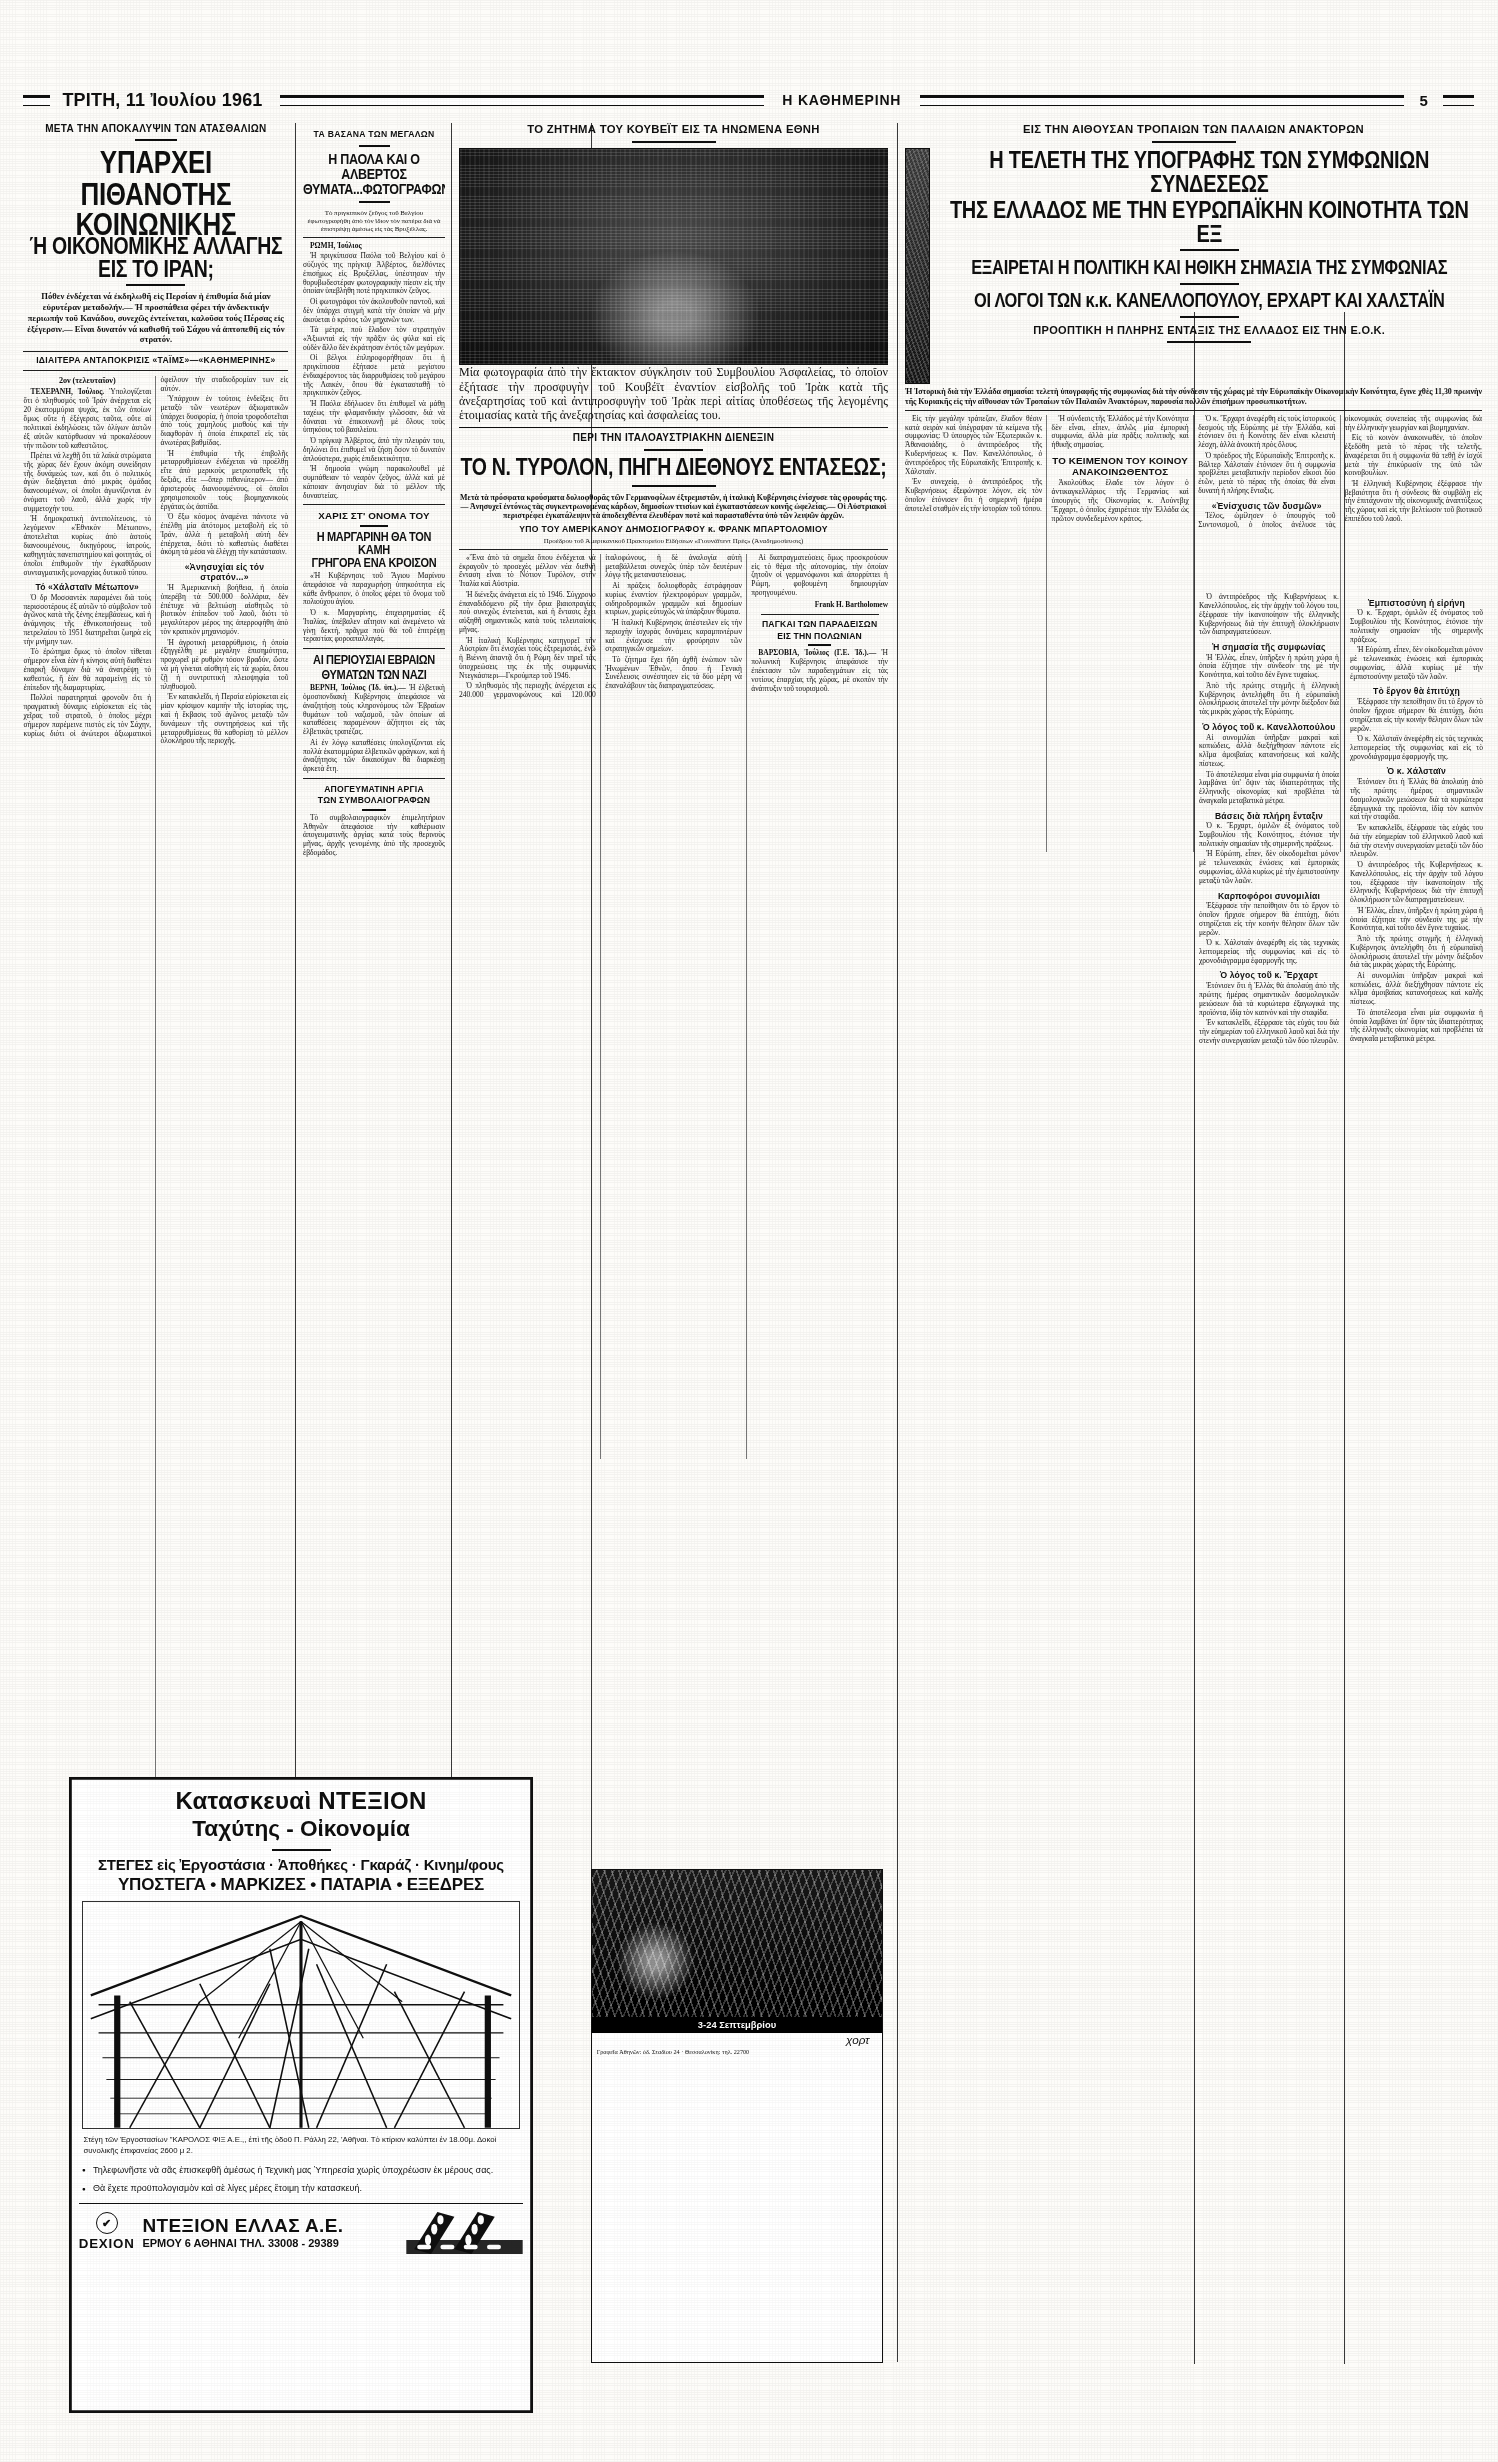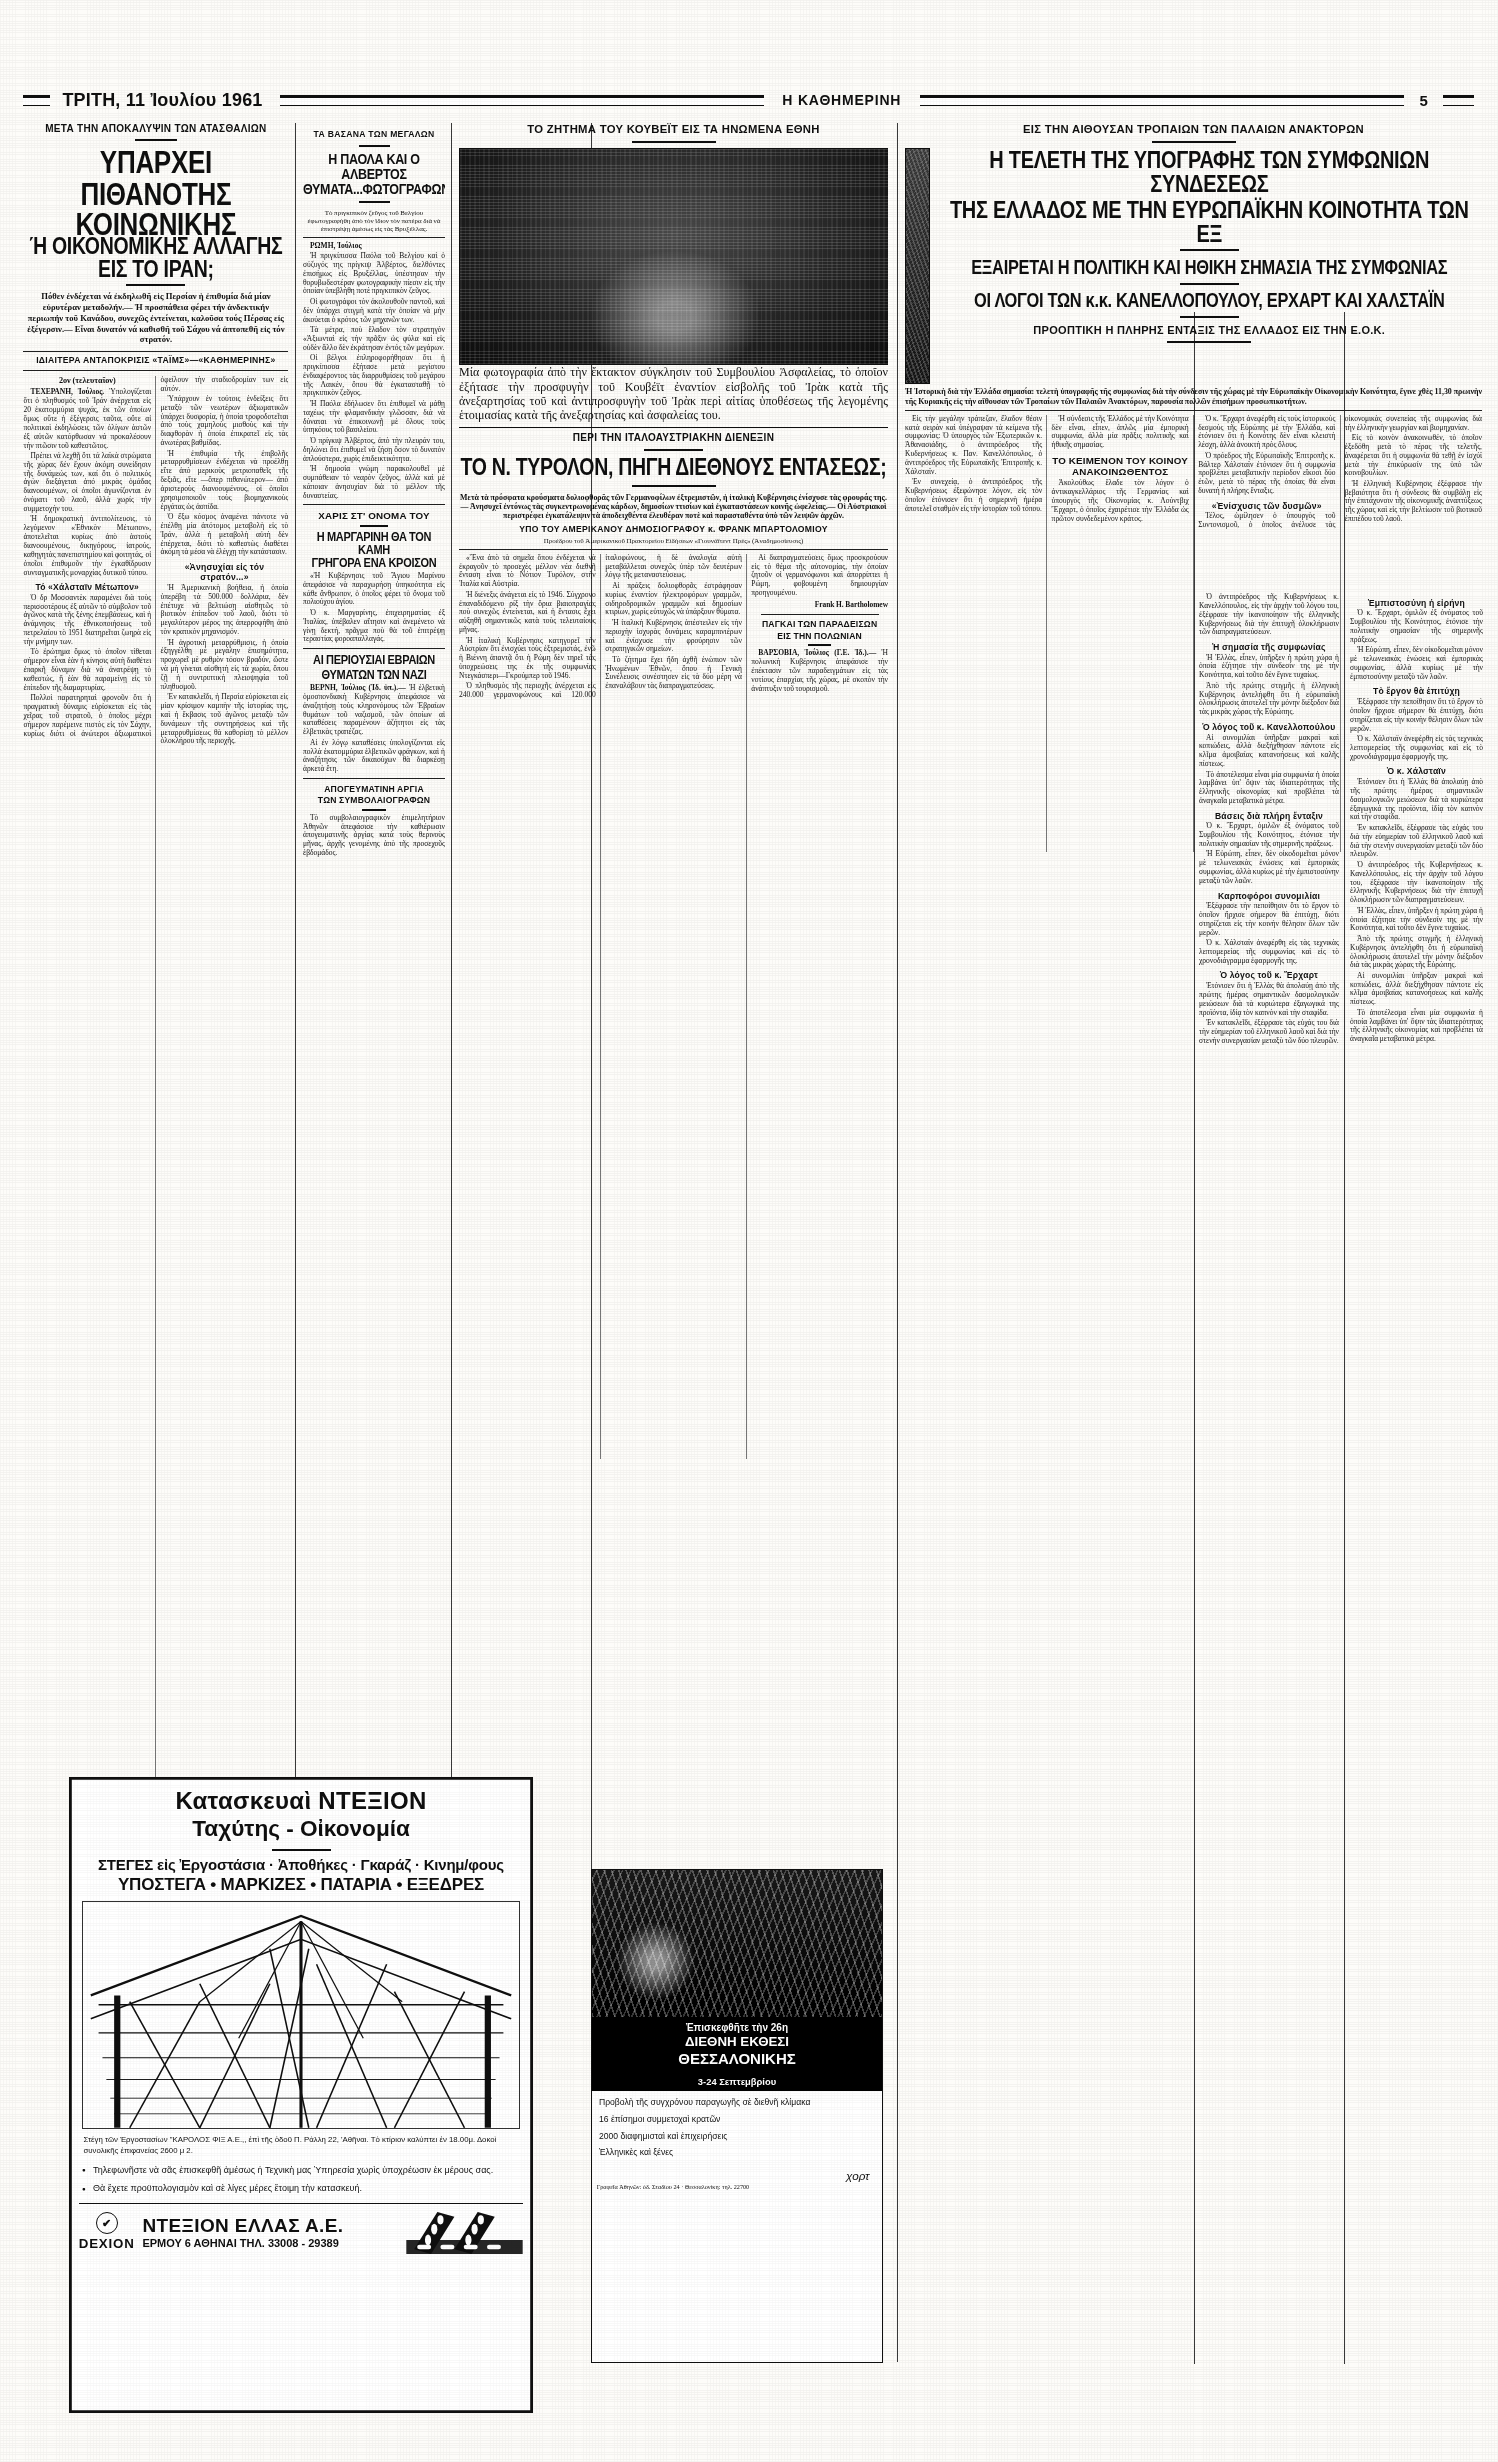--- a/index.html
+++ b/index.html
@@ -485,31 +485,20 @@
             <rect x="74" y="46" width="18" height="6" rx="3"></rect>
             <rect x="104" y="46" width="18" height="6" rx="3"></rect>
           </g>
         </svg>
       </div>
     </div>
   </div>
 
   <div class="fair" style="left:591px;top:1869px;width:290px;height:492px;">
     <div class="fair-top"></div>
-    <div class="fair-band">
-      <div class="fair-txt fair-l1">Ἐπισκεφθῆτε τὴν 26η</div>
-      <div class="fair-txt fair-l2">ΔΙΕΘΝΗ ΕΚΘΕΣΙ</div>
-      <div class="fair-txt fair-l3">ΘΕΣΣΑΛΟΝΙΚΗΣ</div>
-    </div>
     <div class="fair-date">3-24 Σεπτεμβρίου</div>
-    <div class="fair-body">
-      <div>Προβολὴ τῆς συγχρόνου παραγωγῆς σὲ διεθνῆ κλίμακα</div>
-      <div>16 ἐπίσημοι συμμετοχαὶ κρατῶν</div>
-      <div>2000 διαφημισταὶ καὶ ἐπιχειρήσεις</div>
-      <div>Ἑλληνικὲς καὶ ξένες</div>
-    </div>
     <div class="fair-sig">χορτ</div>
     <div class="fair-foot">Γραφεῖα Ἀθηνῶν: ὁδ. Σταδίου 24 · Θεσσαλονίκη: τηλ. 22700</div>
   </div>
 
   <div class="noise"></div>
 </div>
 
 
 </body></html>

